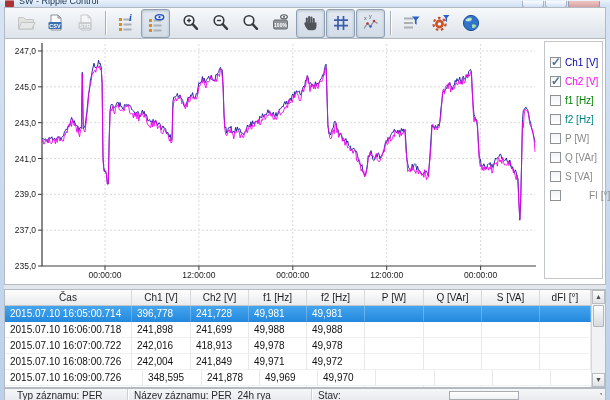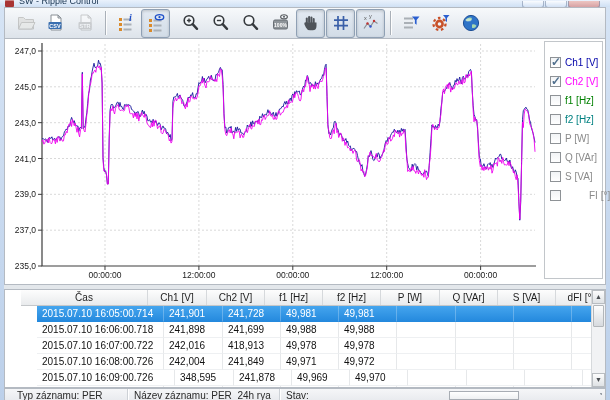--- a/index.html
+++ b/index.html
@@ -37,26 +37,26 @@
   .legend-item{display:flex;align-items:center;height:19px;padding-left:5px;gap:4px;cursor:default;}
   .cb{width:11px;height:11px;border:1px solid #8e9296;background:linear-gradient(#f2f4f6,#fff);
     position:relative;flex:0 0 auto;box-sizing:border-box;}
   .cb.checked::after{content:"\2713";position:absolute;left:0px;top:-3px;font-size:12px;
     font-weight:bold;color:#51708e;}
   .legend-label{font-size:10px;white-space:nowrap;}
   .splitter{position:absolute;left:4px;right:4px;top:285px;height:4px;background:#e3e7eb;}
   
   .grid{position:absolute;left:4px;right:4px;top:289px;height:99px;background:#fff;
     border:1px solid #b4bac2;box-sizing:border-box;overflow:hidden;}
-  .thead{position:absolute;left:16px;top:0;right:14px;height:16px;display:flex;
+  .thead{position:absolute;left:0;top:0;right:14px;height:16px;display:flex;
     background:linear-gradient(#fdfdfd,#e9ebed);border-bottom:1px solid #c4c7ca;box-sizing:border-box;}
   .th{font-size:10px;color:#1d1d1d;text-align:center;line-height:15px;border-right:1px solid #d6d9dc;
     box-sizing:border-box;flex:0 0 auto;white-space:nowrap;overflow:hidden;}
   .tbody{position:absolute;left:0;top:16px;right:14px;bottom:0;overflow:hidden;}
-  .trow{height:16px;display:flex;background:#fff;margin-left:32px;}
+  .trow{height:16px;display:flex;background:#fff;}
   .td{font-size:10px;color:#111;line-height:15px;padding-left:5px;border-right:1px solid #e6e8ea;
     border-bottom:1px solid #eef0f2;box-sizing:border-box;flex:0 0 auto;white-space:nowrap;overflow:hidden;}
   .trow.selected{background:linear-gradient(#45a5ee,#2388dd);}
   .trow.selected .td{color:#fff;border-right-color:rgba(255,255,255,.25);border-bottom-color:transparent;}
   .vsb{position:absolute;right:0;top:0;bottom:0;width:14px;background:#f1f2f4;border-left:1px solid #d6d9dc;box-sizing:border-box;}
   .vsb .btn{position:absolute;left:0;width:13px;height:14px;background:linear-gradient(#fcfcfc,#dfe2e5);
     border:1px solid #b9bdc1;box-sizing:border-box;color:#4a4e52;font-size:7px;line-height:12px;text-align:center;}
   .vsb .up{top:0;} .vsb .down{bottom:0;}
   .vsb .thumb{position:absolute;left:1px;top:15px;width:11px;height:22px;
     background:linear-gradient(#fdfdfd,#d7dade);border:1px solid #b2b6ba;border-radius:1px;box-sizing:border-box;}
@@ -345,21 +345,21 @@
         <div class="th" style="width: 58px;">f1 [Hz]</div>
         <div class="th" style="width: 58px;">f2 [Hz]</div>
         <div class="th" style="width: 59px;">P [W]</div>
         <div class="th" style="width: 58px;">Q [VAr]</div>
         <div class="th" style="width: 58px;">S [VA]</div>
         <div class="th" style="width: 51px;">dFI [°]</div>
       </div>
     <div class="tbody" id="tbody">
         <div class="trow selected">
           <div class="td" style="width: 127px;">2015.07.10 16:05:00.714</div>
-          <div class="td" style="width: 59px;">241,901</div>
+          <div class="td" style="width: 59px;">396,778</div>
           <div class="td" style="width: 58px;">241,728</div>
           <div class="td" style="width: 58px;">49,981</div>
           <div class="td" style="width: 58px;">49,981</div>
           <div class="td" style="width: 59px;"></div>
           <div class="td" style="width: 58px;"></div>
           <div class="td" style="width: 58px;"></div>
           <div class="td" style="width: 51px;"></div>
         </div>
         <div class="trow">
           <div class="td" style="width: 127px;">2015.07.10 16:06:00.718</div>
@@ -419,19 +419,19 @@
       </div>
     <div class="vsb">
       <div class="btn up">▲</div>
       <div class="thumb"></div>
       <div class="btn down">▼</div>
     </div>
   </div>
 
   <div class="statusbar">
     <div class="sp" style="width:123px;padding-left:12px;">Typ záznamu: PER</div>
-    <div class="sp" style="width:152px;">Název záznamu: PER_24h rya</div>
+    <div class="sp" style="width:184px;">Název záznamu: PER_24h rya</div>
     <div class="sp" style="border-right:none;box-shadow:none;">Stav:</div>
     <div class="progress"></div>
     <div class="grip"></div>
   </div>
 
 </div>
 
 </body></html>

